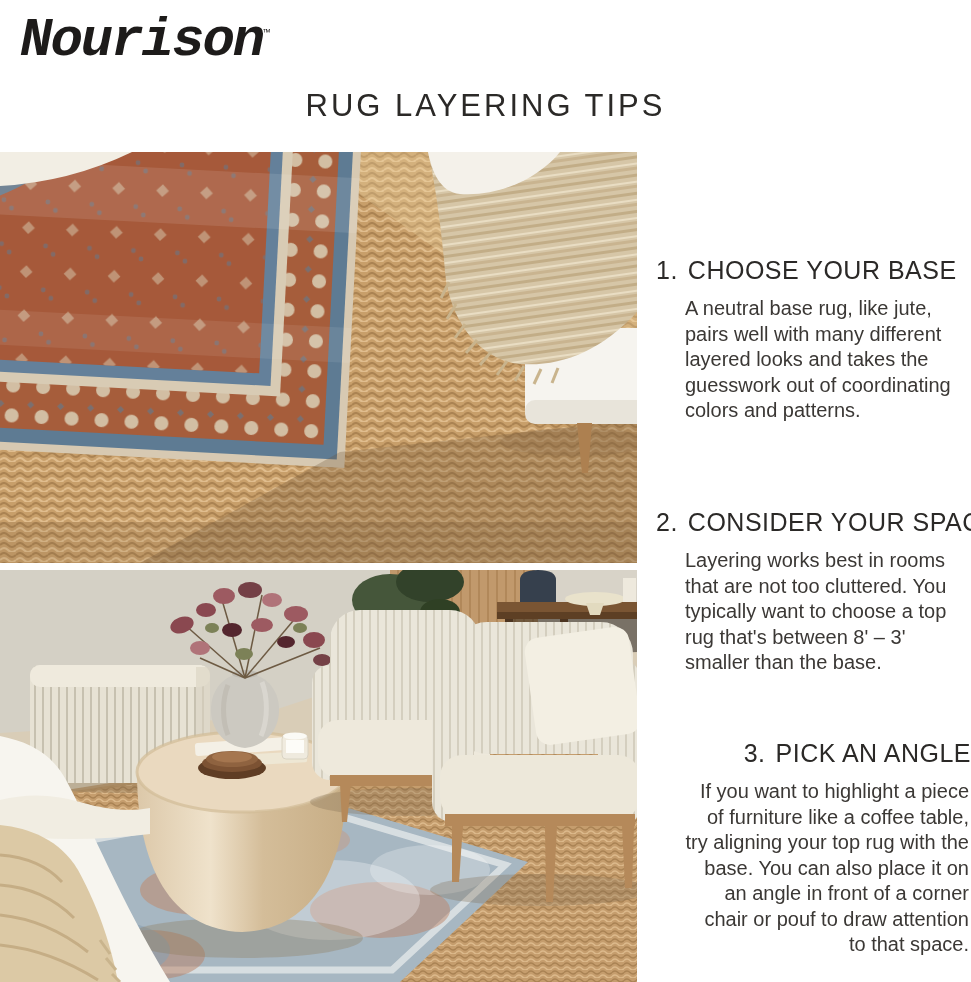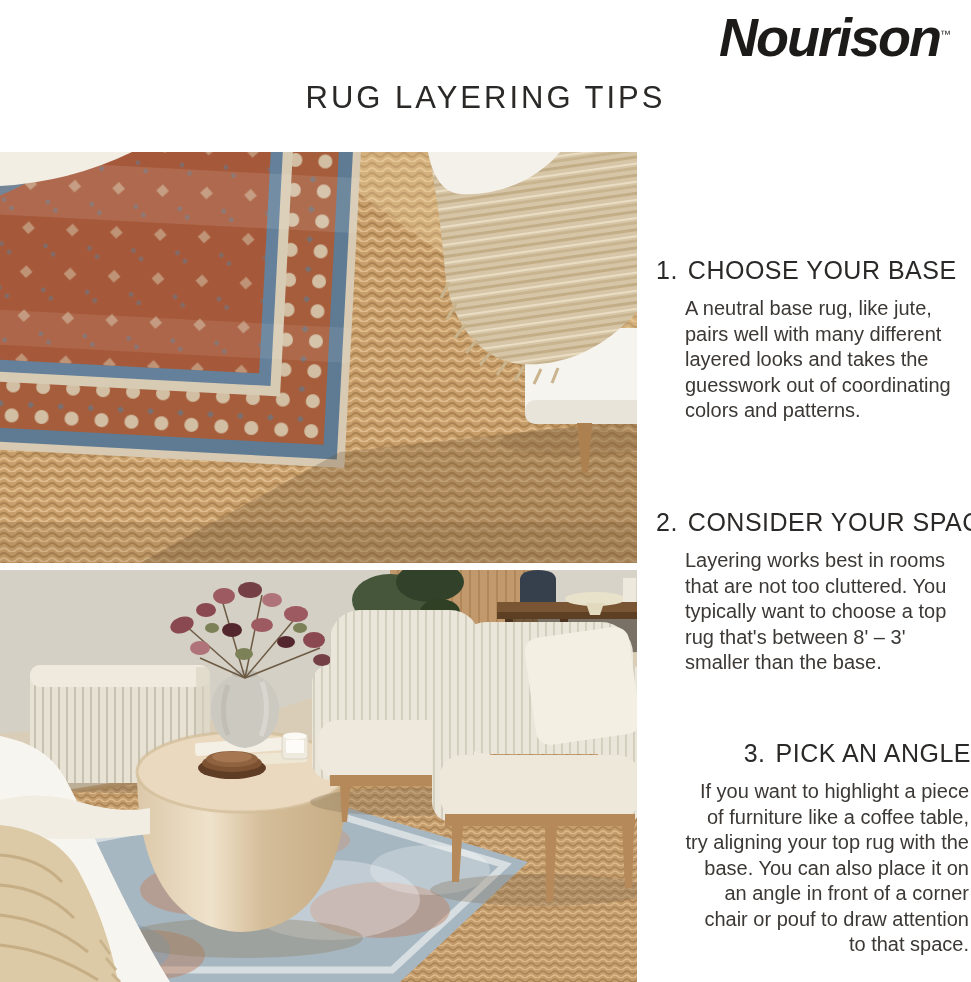--- a/index.html
+++ b/index.html
@@ -1,22 +1,22 @@
 <!DOCTYPE html>
 <html style="--c-background: #ffffff; --c-heading: #2b2927; --c-text: #3b3835; --c-jute: #c89f6a; --c-rug-rust: #a65d3b; --c-rug-blue: #5e7b93; --c-wall-greige: #d4d0c5; --c-chair-cream: #eae6da; --c-wood: #b5895a; --c-floral-burgundy: #8a4850;"><head>
 <meta charset="utf-8">
 <style>
   html,body{margin:0;padding:0;background:#ffffff;}
   .page{position:relative;width:971px;height:982px;background:var(--c-background,#ffffff);
         font-family:"Liberation Sans",sans-serif;overflow:hidden;}
-  .logo{position:absolute;top:0px;left:20px;width:931px;text-align:right;
-        font-family:Liberation Sans, sans-serif;font-style:italic;font-weight:700;
+  .logo{position:absolute;top:0px;left:20px;width:931px;text-align:left;
+        font-family:Liberation Mono, monospace;font-style:italic;font-weight:700;
         font-size:54px;letter-spacing:-2px;color:#1d1b1a;line-height:68px;}
   .logo .tm{font-size:11px;font-style:normal;font-weight:400;vertical-align:18px;letter-spacing:0;}
-  .title{position:absolute;top:80px;left:20px;width:931px;text-align:center;
+  .title{position:absolute;top:88px;left:20px;width:931px;text-align:center;
          font-size:31px;letter-spacing:3px;color:var(--c-heading,#2c2a28);font-weight:400;}
   .photo{position:absolute;left:0;width:637px;overflow:hidden;}
   .photo-top{top:152px;height:411px;}
   .photo-bottom{top:570px;height:412px;}
   .photo svg{display:block;width:100%;height:100%;}
   .tips{position:absolute;left:656px;top:0;width:315px;}
   .tip{position:absolute;left:0;width:315px;}
   .tip-1{top:222px;} .tip-2{top:474px;} .tip-3{top:705px;text-align:right;}
   .tip-heading{font-size:25px;letter-spacing:0.5px;color:var(--c-heading,#2b2927);
                white-space:nowrap;line-height:30px;margin-top:33px;}

